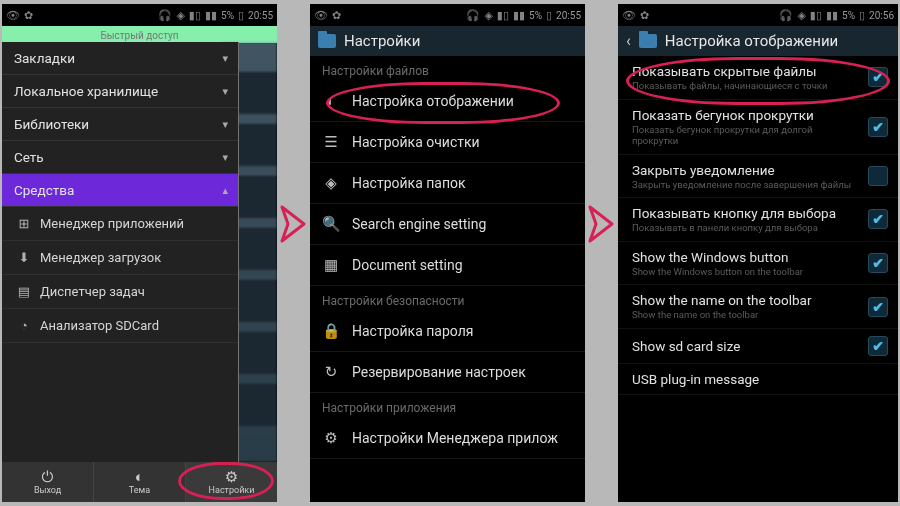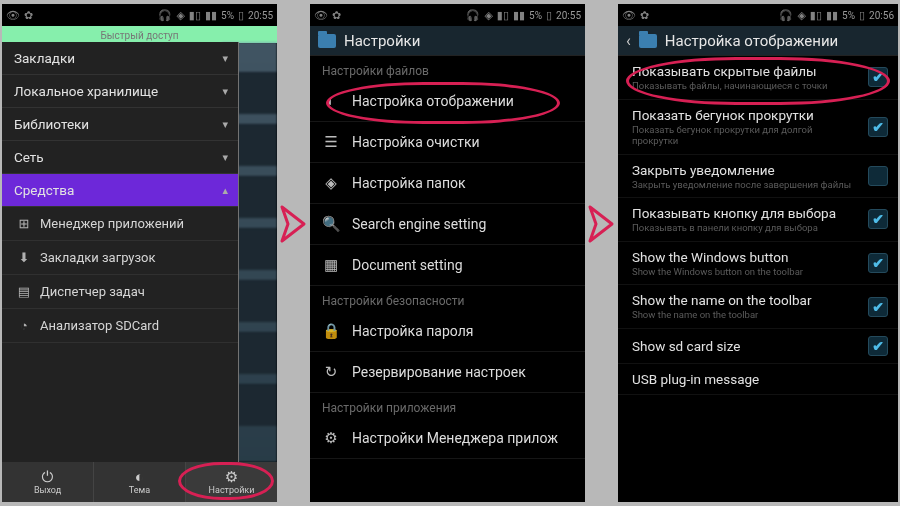--- a/index.html
+++ b/index.html
@@ -210,21 +210,21 @@
       <span>Средства</span>
       <span class="chev">▴</span>
     </div>
 
     <div class="m1-sub">
       <span class="m1-ico">⊞</span>
       <span>Менеджер приложений</span>
     </div>
     <div class="m1-sub">
       <span class="m1-ico">⬇</span>
-      <span>Закладки загрузок</span>
+      <span>Менеджер загрузок</span>
     </div>
     <div class="m1-sub">
       <span class="m1-ico">▤</span>
       <span>Диспетчер задач</span>
     </div>
     <div class="m1-sub">
       <span class="m1-ico">◔</span>
       <span>Анализатор SDCard</span>
     </div>
   </div>

